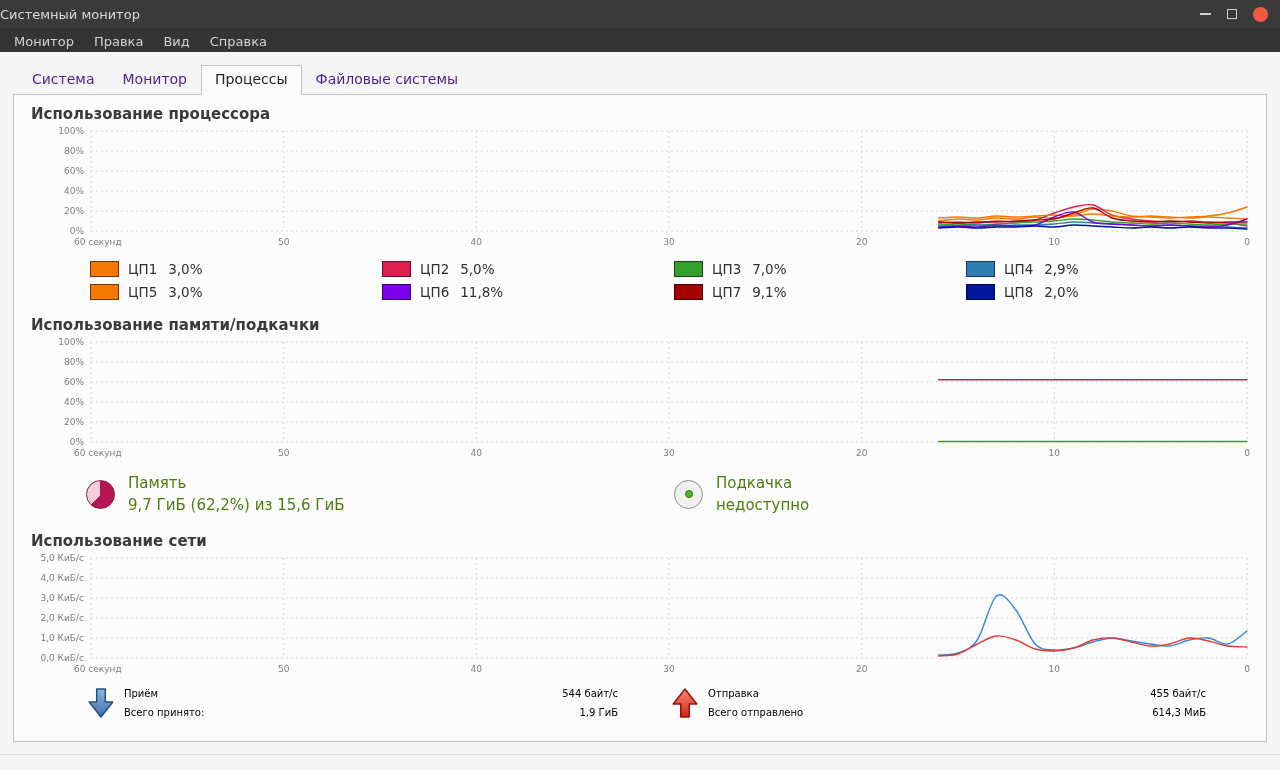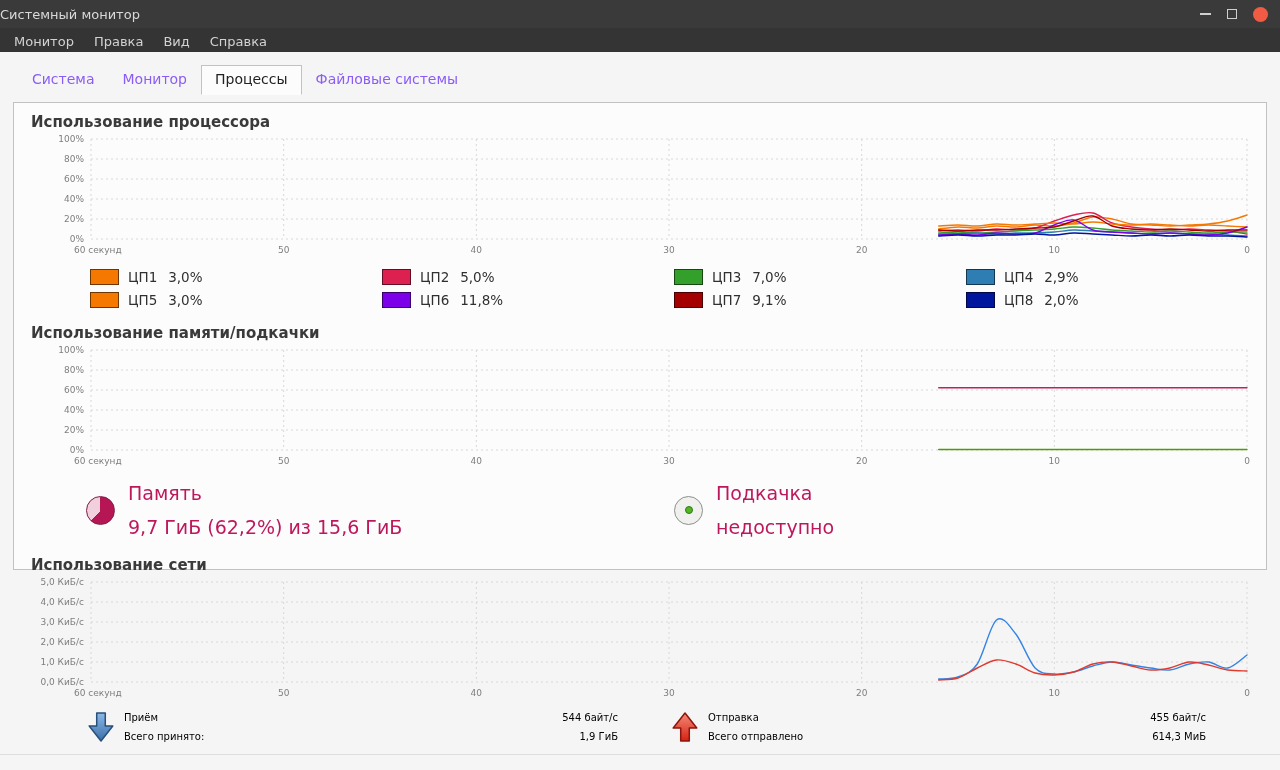--- a/index.html
+++ b/index.html
@@ -14,40 +14,40 @@
   .btn-min{width:11px;height:2px;background:#cfcfcf;cursor:pointer}
   .btn-max{width:10px;height:10px;border:1.5px solid #cfcfcf;cursor:pointer}
   .btn-close{width:15px;height:15px;border-radius:50%;cursor:pointer}
 
   
   .menubar{height:24px;background:#343434;display:flex;align-items:flex-end;padding-left:4px}
   .menu-item{color:#d2d2d2;font-size:13px;padding:3px 10px;cursor:pointer}
 
   
   .tabstrip{display:flex;margin:13px 0 0 18px;position:relative;z-index:2}
-  .tab{font-size:14px;color:#8b5cf6;padding:5px 13px 7px;border:1px solid transparent;margin-bottom:-1px;cursor:pointer;white-space:nowrap}
+  .tab{font-size:14px;color:#4c1d95;padding:5px 13px 7px;border:1px solid transparent;margin-bottom:-1px;cursor:pointer;white-space:nowrap}
   .tab.active{background:#fcfcfc;border:1px solid #c2c2c2;border-bottom:1px solid #fcfcfc;color:#222}
 
   
-  .panel{margin:8px 13px;border:1px solid #c2c2c2;background:#fcfcfc;height:468px;position:relative;z-index:1}
+  .panel{margin:0 13px;border:1px solid #c2c2c2;background:#fcfcfc;height:648px;position:relative;z-index:1}
   .section-title{font-size:15px;font-weight:bold;color:#3a3a3a;margin:10px 0 2px 17px}
   svg.chart{display:block;margin:2px 0 0 21px}
   .grid{stroke:#d8d8d8;stroke-width:1;stroke-dasharray:2 3;fill:none}
   .tick{font-family:"DejaVu Sans",sans-serif;font-size:9px;fill:#7e7e7e}
 
   
   .legend{display:grid;grid-template-columns:repeat(4,292px);row-gap:7px;margin:10px 0 2px 76px}
   .legend-item{display:flex;align-items:center;gap:9px;font-size:13.5px;color:#303030}
   .swatch{width:29px;height:16px;border:1px solid rgba(0,0,0,.55);cursor:pointer}
   .legend-value{margin-left:2px}
 
   
   .meminfo{display:grid;grid-template-columns:588px 1fr;margin:12px 0 4px 72px}
   .info-item{display:flex;align-items:center;gap:13px}
-  .info-text{display:flex;flex-direction:column;gap:12px;font-size:19px;color:#be185d}
+  .info-text{display:flex;flex-direction:column;gap:4px;font-size:15px;color:#4d7c0f}
   .pie{width:29px;height:29px;border-radius:50%;border:1px solid #7e1d45}
   .swapicon{width:29px;height:29px;border-radius:50%;background:#f0f1ee;border:1px solid #8f8f8f;display:flex;align-items:center;justify-content:center}
   .swapdot{width:8px;height:8px;border-radius:50%;background:#52b427;border:1px solid #2f7a12}
 
   
   .netstats{display:grid;grid-template-columns:530px 534px;column-gap:54px;margin:10px 0 0 74px}
   .netgroup{display:grid;grid-template-columns:26px 1fr auto;column-gap:10px;row-gap:7px;align-items:center;font-size:10px;color:#000000}
   .netgroup .aricon{grid-row:1/3;width:26px;height:30px}
   .netval{text-align:right}
 

